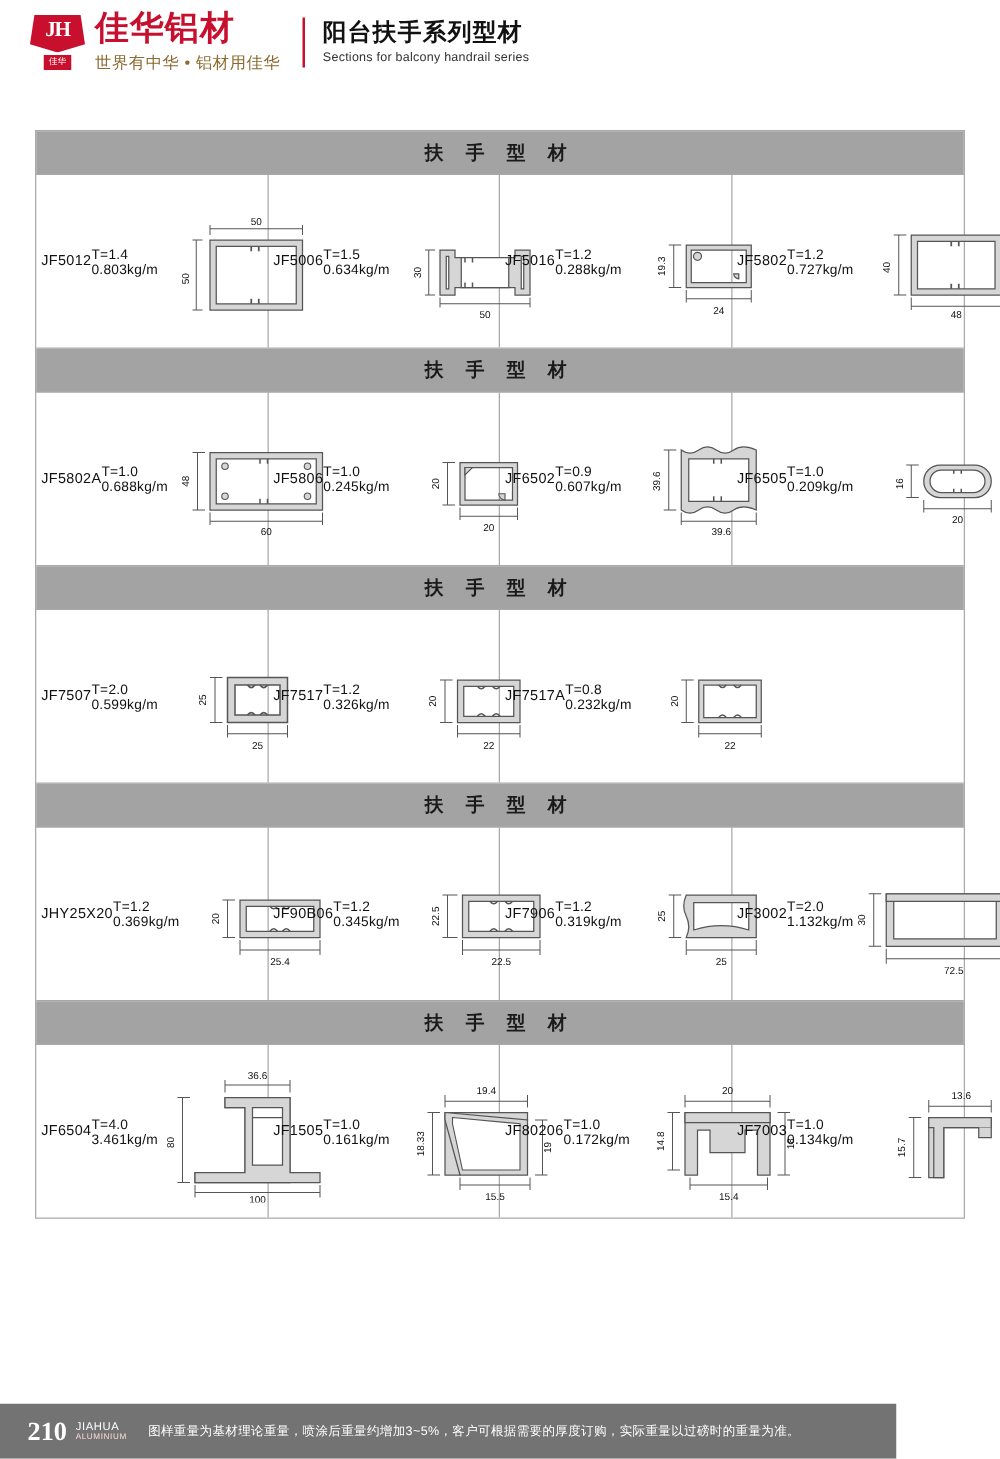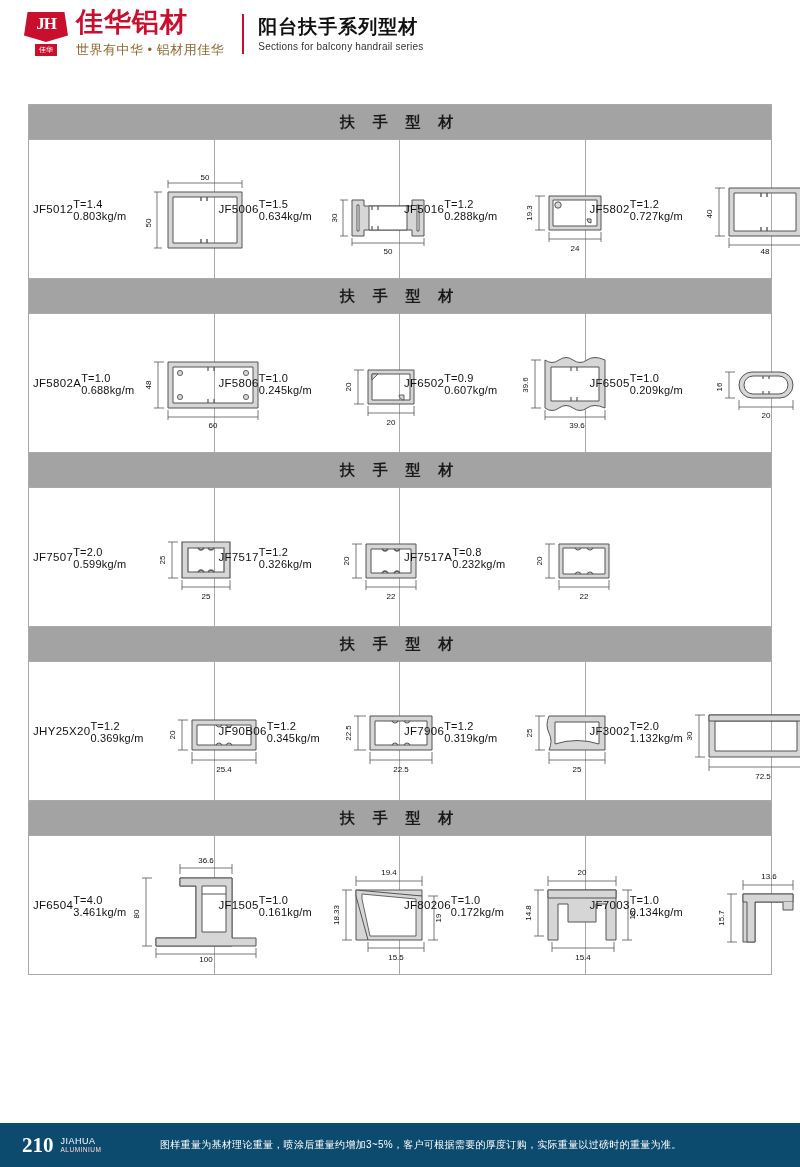--- a/index.html
+++ b/index.html
@@ -160,23 +160,23 @@
     justify-content: center;
     width: 100%;
   }
   .fig svg { display: block; }
 
   
   .footer {
     position: absolute;
     left: 0;
     bottom: 0;
-    width: 800px;
+    width: 717px;
     height: 44px;
-    background: #0c4a6e;
+    background: #737373;
     display: flex;
     align-items: center;
   }
   .footer-left {
     display: flex;
     align-items: center;
     padding-left: 22px;
     flex: 0 0 auto;
   }
   .pgnum {

